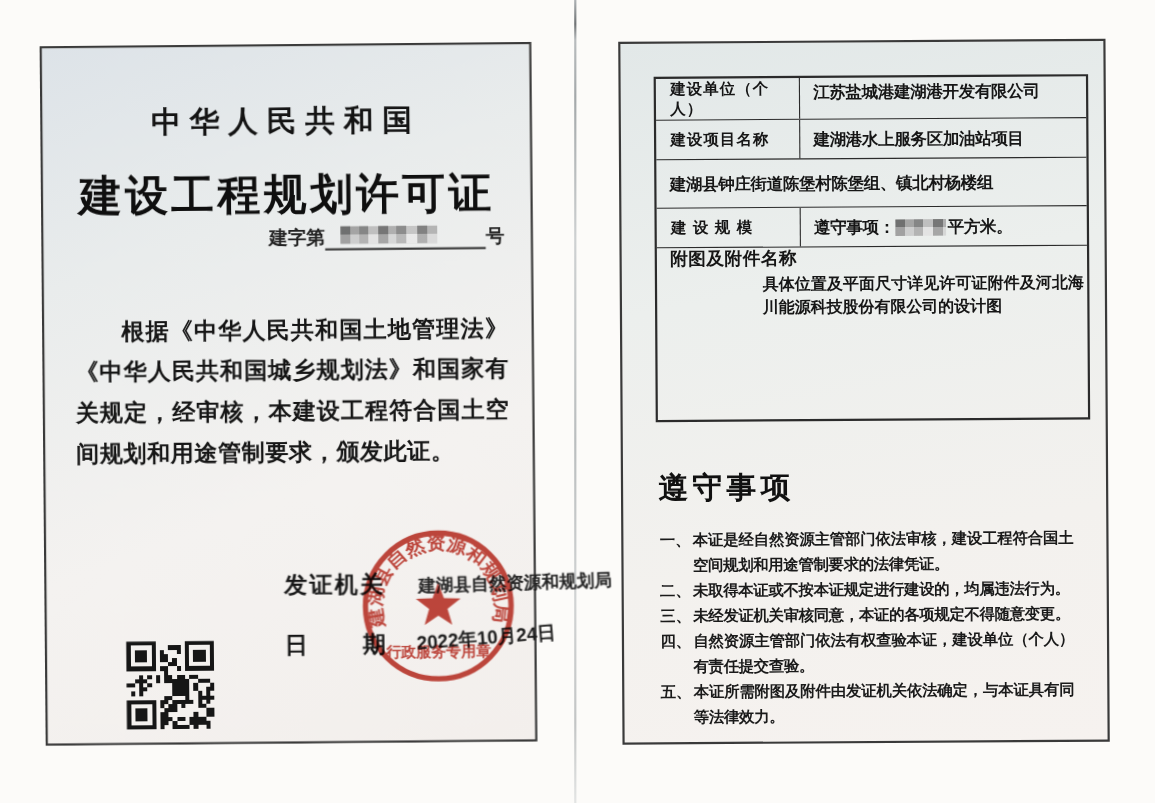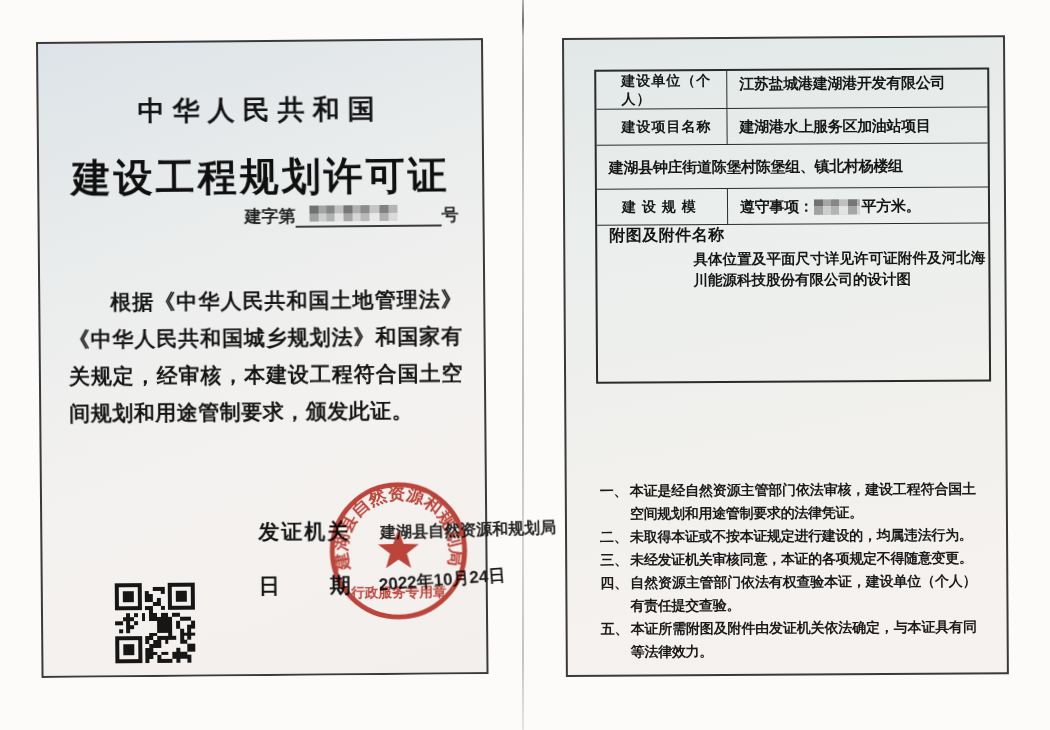--- a/index.html
+++ b/index.html
@@ -89,21 +89,21 @@
     border:2px solid #2b2b2b;box-sizing:border-box;display:flex;flex-direction:column;
   }
   .t-row{display:flex;border-bottom:1.5px solid #2b2b2b;box-sizing:border-box;}
   .t-row.r1{height:38px;}
   .t-row.r2{height:36px;}
   .t-row.r3{height:44px;}
   .t-row.r4{height:36px;}
   .t-row.r5{flex:1;border-bottom:none;position:relative;}
   .t-label{
     width:131px;flex:none;border-right:1.5px solid #2b2b2b;box-sizing:border-box;
-    display:flex;align-items:center;padding-left:25px;
+    display:flex;align-items:center;padding-left:13px;
     font-size:14px;font-weight:bold;letter-spacing:1px;color:#161616;
   }
   .t-value{
     flex:1;display:flex;align-items:center;padding:2px 6px 0 12px;
     font-size:15px;font-weight:bold;color:#161616;letter-spacing:-.3px;white-space:nowrap;
   }
   .r1 .t-value{align-items:flex-start;padding-top:4px;}
   .attach-label{
     position:absolute;left:12px;top:0;font-size:16px;font-weight:bold;
     letter-spacing:.5px;color:#161616;
@@ -325,20 +325,21 @@
         <span class="mosaic area"></span>
         <span>平方米。</span>
       </div>
     </div>
     <div class="t-row r5">
       <div class="attach-label">附图及附件名称</div>
       <div class="attach-value">具体位置及平面尺寸详见许可证附件及河北海川能源科技股份有限公司的设计图</div>
     </div>
   </div>
 
+  <div class="notice-heading">遵守事项</div>
 
   <div class="notice-list">
     <div class="notice-item">
       <span class="notice-no">一、</span>
       <span class="notice-text">本证是经自然资源主管部门依法审核，建设工程符合国土空间规划和用途管制要求的法律凭证。</span>
     </div>
     <div class="notice-item">
       <span class="notice-no">二、</span>
       <span class="notice-text">未取得本证或不按本证规定进行建设的，均属违法行为。</span>
     </div>

